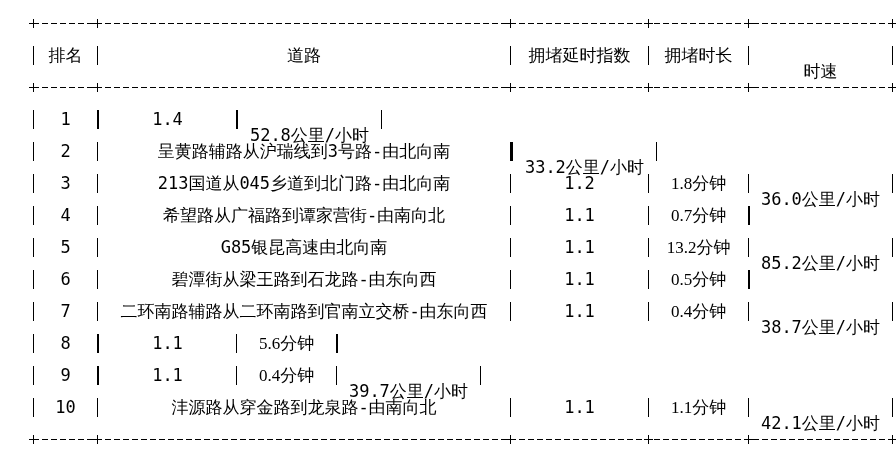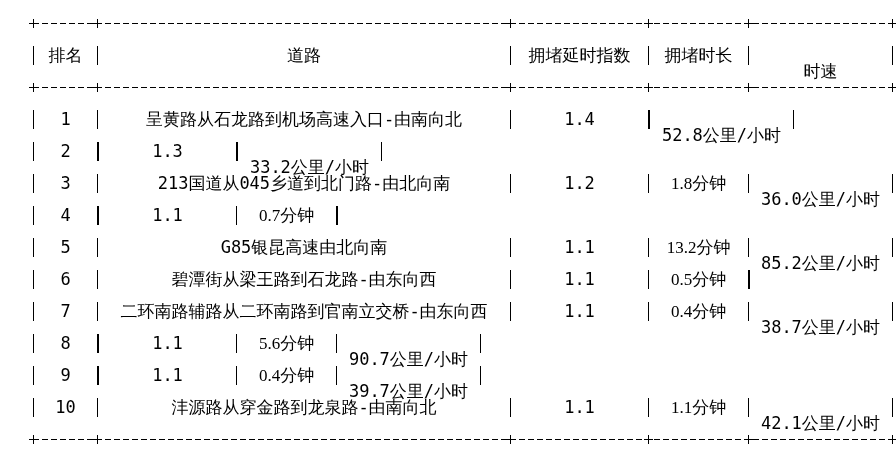--- a/index.html
+++ b/index.html
@@ -104,35 +104,34 @@
       <i class="plus p2"></i>
       <i class="plus p3"></i>
       <i class="plus p4"></i>
       <i class="plus p5"></i>
   </div>
 
   <div class="line row">
     <i class="pipe"></i>
       <span class="cell c0">1</span>
       <i class="pipe"></i>
-      <span class="cell c1">呈黄路从石龙路到机场高速入口-由南向北</span>
       <i class="pipe"></i>
       <span class="cell c2">1.4</span>
       <i class="pipe"></i>
       <i class="pipe"></i>
       <span class="cell c4">52.8公里/小时</span>
       <i class="pipe"></i>
   </div>
 
   <div class="line row">
     <i class="pipe"></i>
       <span class="cell c0">2</span>
       <i class="pipe"></i>
-      <i class="pipe"></i>
-      <span class="cell c2">1.3</span>
+      <span class="cell c1">呈黄路辅路从沪瑞线到3号路-由北向南</span>
+      <i class="pipe"></i>
       <i class="pipe"></i>
       <i class="pipe"></i>
       <span class="cell c4">33.2公里/小时</span>
       <i class="pipe"></i>
   </div>
 
   <div class="line row">
     <i class="pipe"></i>
       <span class="cell c0">3</span>
       <i class="pipe"></i>
@@ -143,20 +142,21 @@
       <span class="cell c3">1.8分钟</span>
       <i class="pipe"></i>
       <span class="cell c4">36.0公里/小时</span>
       <i class="pipe"></i>
   </div>
 
   <div class="line row">
     <i class="pipe"></i>
       <span class="cell c0">4</span>
       <i class="pipe"></i>
+      <span class="cell c1">希望路从广福路到谭家营街-由南向北</span>
       <i class="pipe"></i>
       <span class="cell c2">1.1</span>
       <i class="pipe"></i>
       <span class="cell c3">0.7分钟</span>
       <i class="pipe"></i>
       <i class="pipe"></i>
   </div>
 
   <div class="line row">
     <i class="pipe"></i>
@@ -201,21 +201,20 @@
 
   <div class="line row">
     <i class="pipe"></i>
       <span class="cell c0">8</span>
       <i class="pipe"></i>
       <i class="pipe"></i>
       <span class="cell c2">1.1</span>
       <i class="pipe"></i>
       <span class="cell c3">5.6分钟</span>
       <i class="pipe"></i>
-      <span class="cell c4">90.7公里/小时</span>
       <i class="pipe"></i>
   </div>
 
   <div class="line row">
     <i class="pipe"></i>
       <span class="cell c0">9</span>
       <i class="pipe"></i>
       <i class="pipe"></i>
       <span class="cell c2">1.1</span>
       <i class="pipe"></i>

